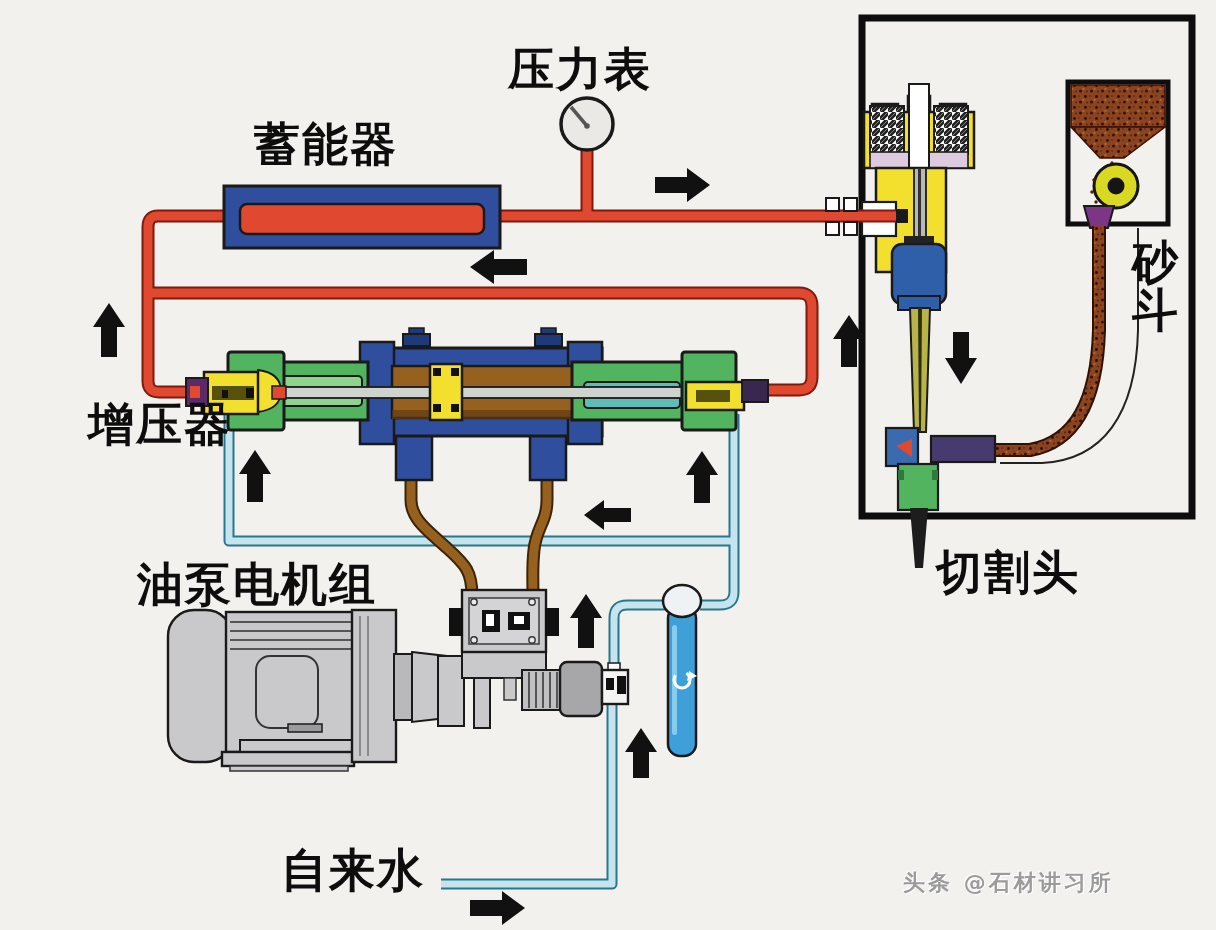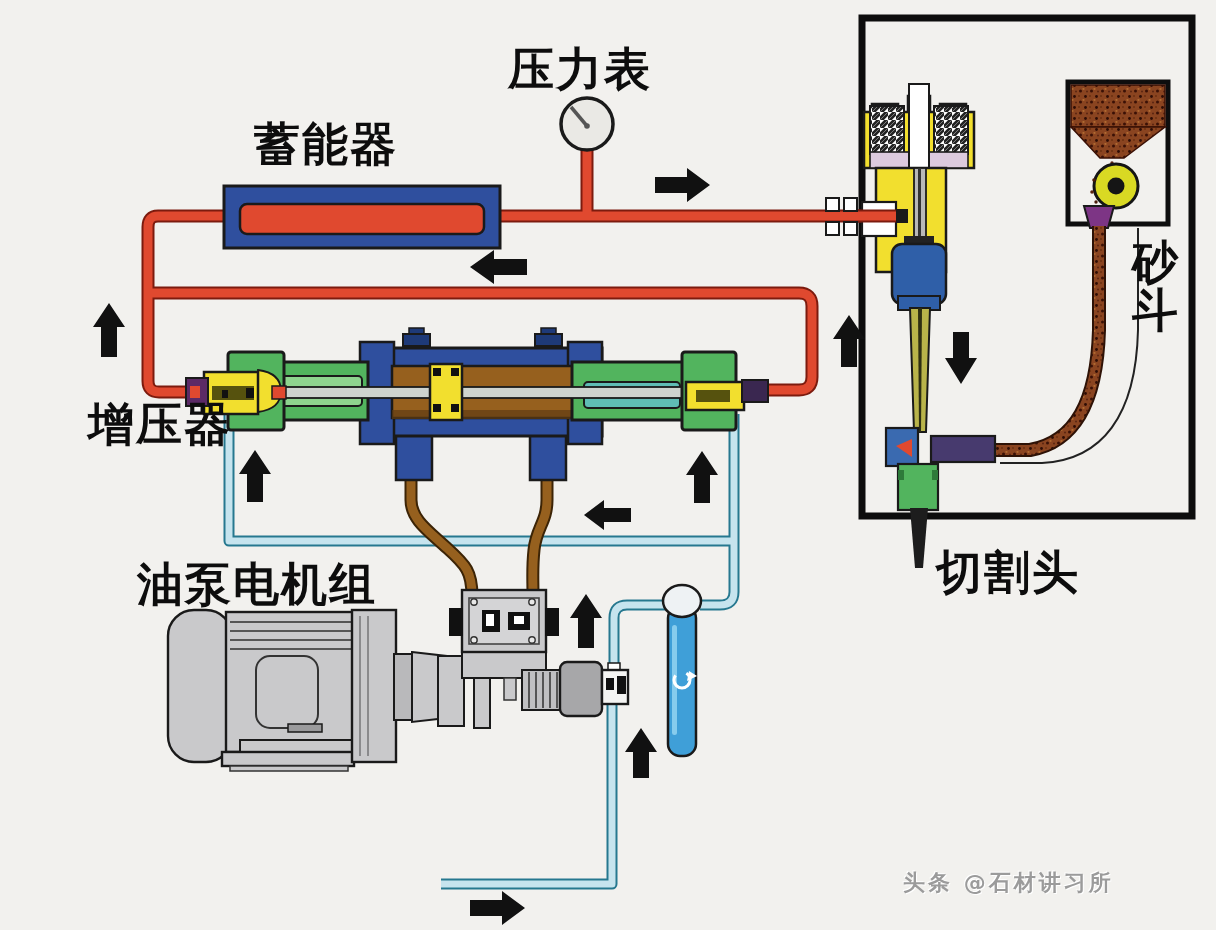--- a/index.html
+++ b/index.html
@@ -280,15 +280,16 @@
     <polygon class="arrow" points="470,900 502,900 502,891 525,908 502,925 502,916 470,916"></polygon>
   </g>
 </svg>
 
 <div class="lbl" style="left:508px;top:45px;">压力表</div>
 <div class="lbl" style="left:254px;top:120px;">蓄能器</div>
 <div class="lbl lbl-vert" style="left:1126px;top:238px;">砂斗</div>
 <div class="lbl" style="left:40px;top:400px;margin-left:48px;">增压器</div>
 <div class="lbl" style="left:137px;top:560px;">油泵电机组</div>
 <div class="lbl" style="left:936px;top:548px;">切割头</div>
+<div class="lbl" style="left:281px;top:846px;">自来水</div>
 <div class="watermark" style="left:903px;top:868px;">头条 @石材讲习所</div>
 
 </div>
 
 </body></html>

